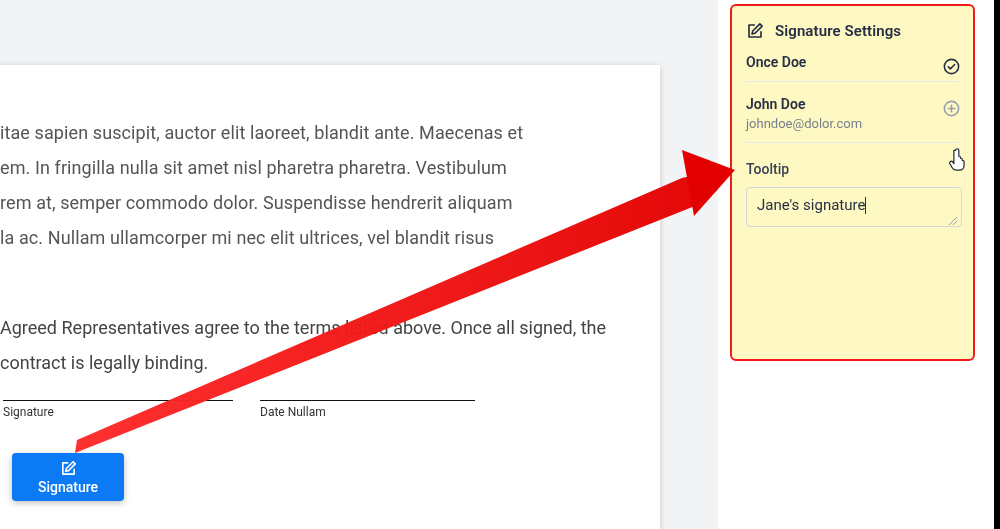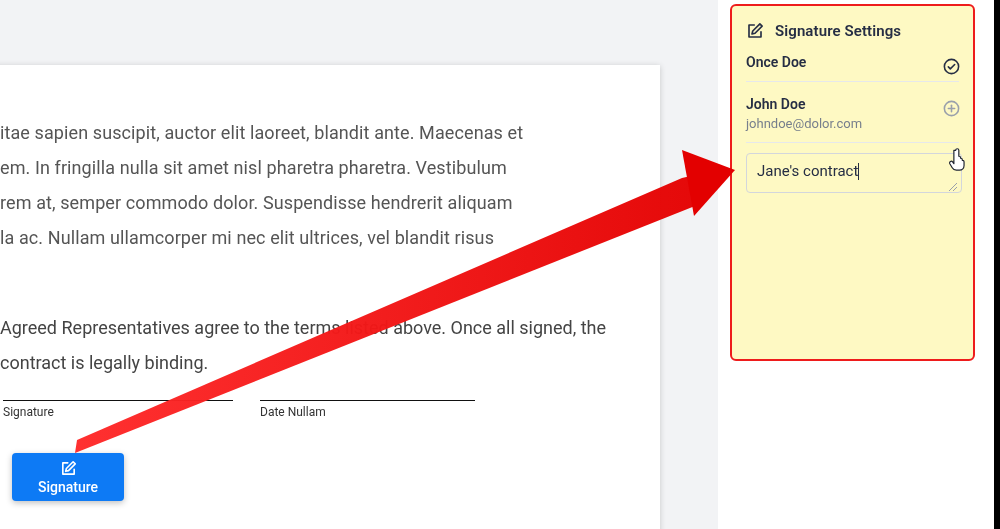--- a/index.html
+++ b/index.html
@@ -242,23 +242,24 @@
     <div class="signer-email">johndoe@dolor.com</div>
     <div class="signer-action">
       <svg width="19" height="19" viewBox="0 0 24 24" fill="none" stroke="#9aa0ab" stroke-width="2" stroke-linecap="round" stroke-linejoin="round">
         <circle cx="12" cy="12" r="9"></circle>
         <line x1="12" y1="8" x2="12" y2="16"></line>
         <line x1="8" y1="12" x2="16" y2="12"></line>
       </svg>
     </div>
   </div>
 
+  <div class="tooltip-label">Tooltip</div>
   <div class="tooltip-wrap">
     <div class="tooltip-box">
-      <span>Jane's contract</span><span class="caret"></span>
+      <span>Jane's signature</span><span class="caret"></span>
     </div>
     <svg class="tooltip-resize-corner" width="10" height="10" viewBox="0 0 10 10">
       <line x1="2" y1="10" x2="10" y2="2" stroke="currentColor" stroke-width="1"></line>
       <line x1="6" y1="10" x2="10" y2="6" stroke="currentColor" stroke-width="1"></line>
     </svg>
   </div>
 </div>
 
 <div class="hand-cursor">
   <svg width="22" height="24" viewBox="0 0 24 26" fill="#fff" stroke="#1f2430" stroke-width="1.3" stroke-linejoin="round">

